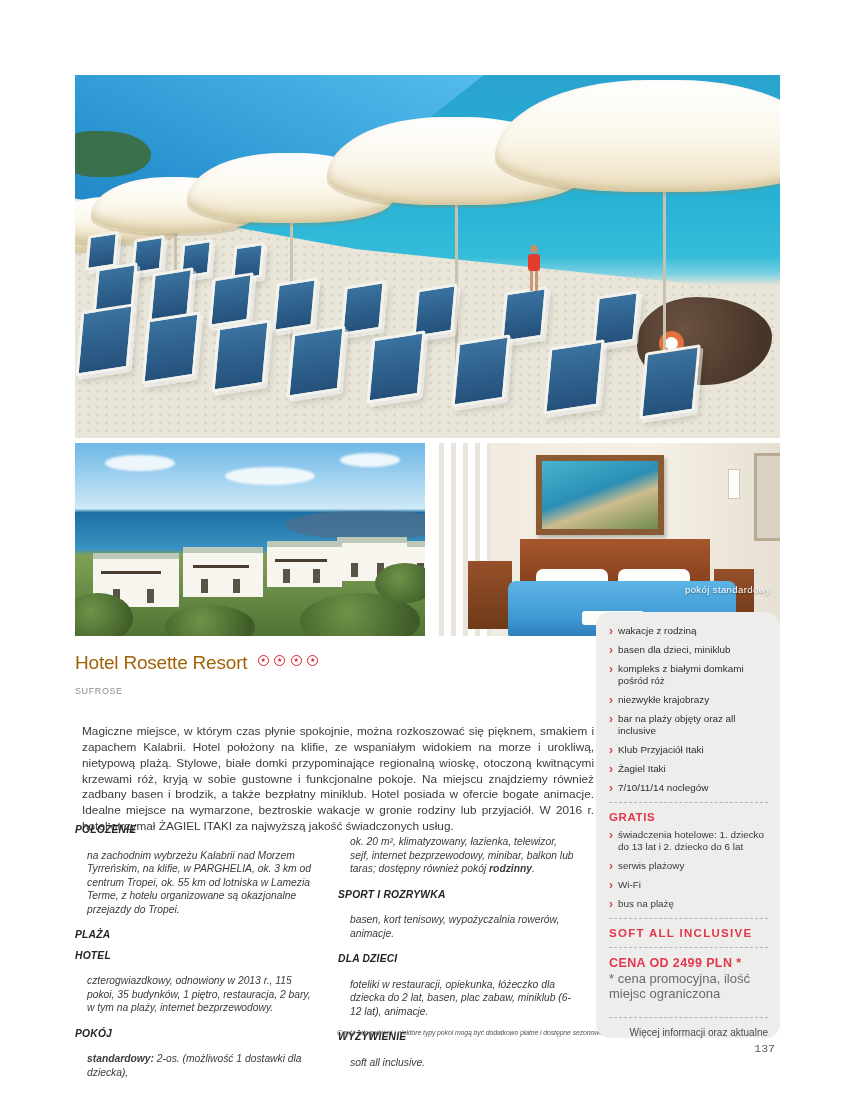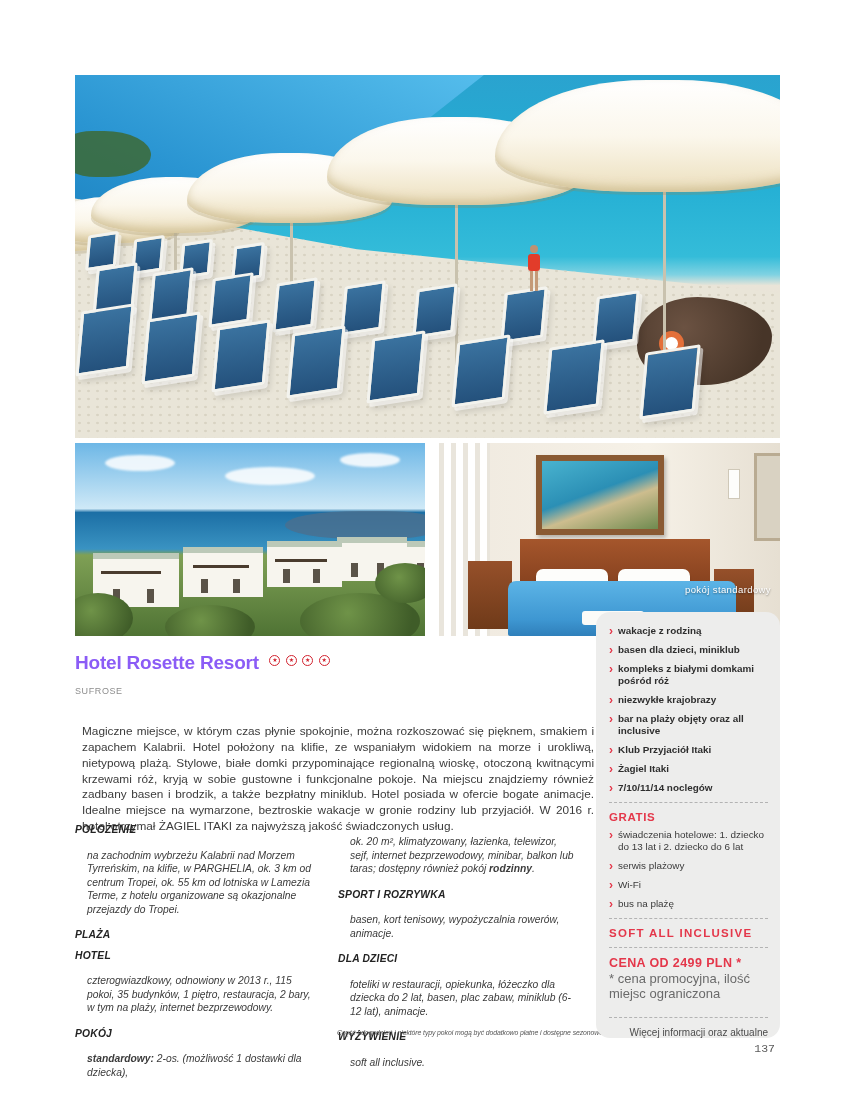--- a/index.html
+++ b/index.html
@@ -70,21 +70,21 @@
   .pillow{position:absolute;background:#fdfdfb;border-radius:7px;box-shadow:0 2px 2px rgba(0,0,0,.15);}
   .bed{position:absolute;left:76px;top:138px;width:228px;height:55px;border-radius:8px 8px 2px 2px;
       background:linear-gradient(180deg,#5cb4e6 0%,#3e97d2 70%,#2f7fba 100%);}
   .towel{position:absolute;left:150px;top:168px;width:62px;height:14px;background:#fbfbf8;border-radius:3px;}
   .nightstand{position:absolute;background:linear-gradient(180deg,#96502a,#6f3a19);}
   .photo-caption{position:absolute;right:9px;top:141px;font-size:9.5px;color:#fff;
       text-shadow:0 1px 2px rgba(0,0,0,.45);letter-spacing:.4px;}
 
   
   .title-row{position:absolute;left:75px;top:652px;}
-  .hotel-name{display:inline;font-size:19px;font-weight:bold;color:#8b5cf6;letter-spacing:-.2px;}
+  .hotel-name{display:inline;font-size:19px;font-weight:normal;color:#a16207;letter-spacing:-.2px;}
   .stars{display:inline-block;vertical-align:top;margin-left:6px;}
   .star{display:inline-block;width:9px;height:9px;margin-right:1px;border:1.3px solid #d2232f;border-radius:50%;
         color:#d2232f;font-size:6px;line-height:9px;text-align:center;overflow:hidden;}
   .hotel-code{position:absolute;left:75px;top:686px;font-size:9px;color:#8d8d8d;letter-spacing:.6px;}
 
   
   .intro{position:absolute;left:82px;top:712px;width:512px;font-size:11.8px;line-height:15.9px;
          color:#3b3b3b;text-align:justify;}
 
   
@@ -97,21 +97,21 @@
   .col p{margin:12px;}
   .footnote{position:absolute;left:337px;top:1029px;width:250px;font-size:6.9px;font-style:italic;
             color:#555;white-space:nowrap;letter-spacing:-.1px;}
 
   
   .sidebar{position:absolute;left:596px;top:612px;width:184px;height:426px;background:#ededec;
            border-radius:14px;padding:13px 12px 10px 13px;box-sizing:border-box;overflow:hidden;}
   .sb-list{list-style:none;margin:0;padding:0;}
   .sb-list li{display:flex;align-items:flex-start;margin-bottom:7px;}
   .chev{color:#e4374a;font-weight:bold;font-size:12px;line-height:12px;margin-right:5px;flex:0 0 auto;}
-  .hl li span.t{font-weight:bold;color:#2e2e2e;font-size:9.9px;line-height:12px;}
+  .hl li span.t{font-weight:normal;color:#2e2e2e;font-size:9.9px;line-height:12px;}
   .gr li span.t{color:#3a3a3a;font-size:9.9px;line-height:12px;}
   .dashed{border:none;border-top:1px dashed #b3b3b3;margin:8px 0;}
   .gratis-h{color:#e4374a;font-weight:bold;font-size:11.5px;letter-spacing:.6px;margin:2px 0 6px 0;}
   .board{color:#e4374a;font-weight:bold;font-size:11.5px;letter-spacing:1.3px;margin:3px 0;}
   .price{color:#e4374a;font-weight:bold;font-size:12.5px;letter-spacing:.4px;margin:2px 0 1px 0;}
   .price-note{font-size:13px;color:#6a6a6a;margin:0 0 16px 0;}
   .info{margin-top:2px;text-align:right;font-size:10px;line-height:13px;color:#4c4c4c;}
 
   .page-num{position:absolute;right:78px;top:1042px;font-size:11.5px;color:#5b5b5b;font-family:Liberation Mono, monospace;}
 </style>

